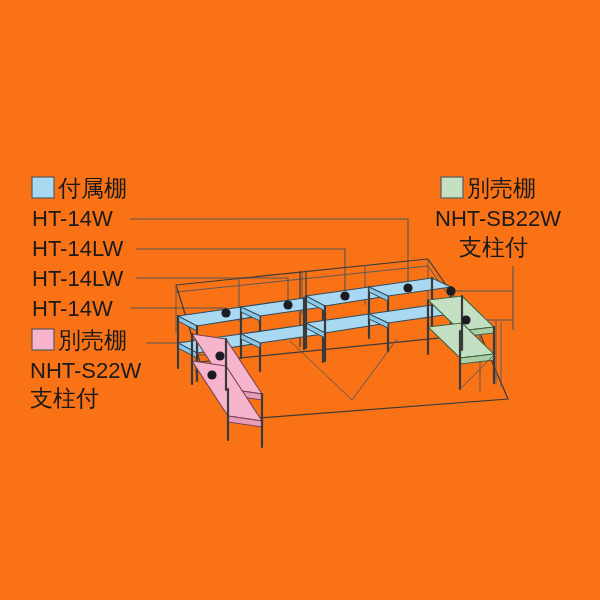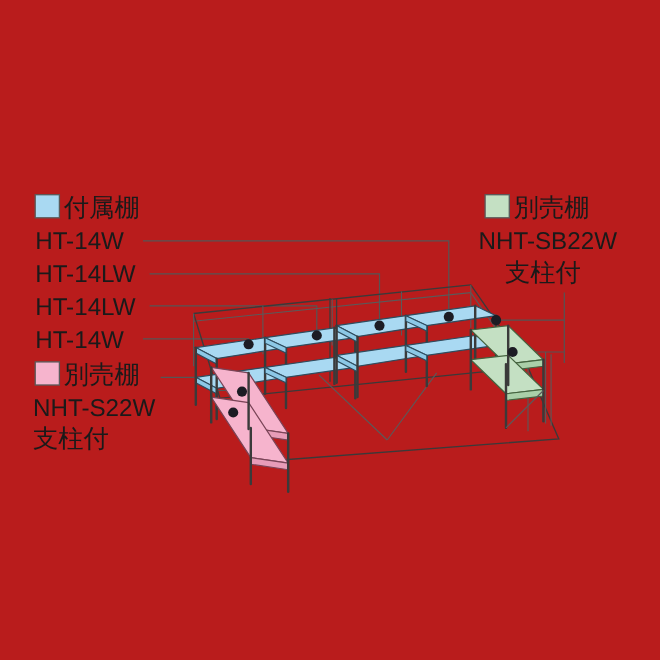--- a/index.html
+++ b/index.html
@@ -1,18 +1,18 @@
 <!DOCTYPE html>
 <html><head>
 <meta charset="utf-8">
 <style>
   html,body{margin:0;padding:0;background:#ffffff;}
   body{width:600px;height:600px;overflow:hidden;
        font-family:"Liberation Sans","DejaVu Sans",sans-serif;}
-  #stage{position:relative;width:600px;height:600px;background:#b91c1c;}
+  #stage{position:relative;width:600px;height:600px;background:#f97316;}
   svg{display:block;}
   .lbl{font-family:"Liberation Sans","DejaVu Sans",sans-serif;fill:#1a1a1a;}
   .lbl-lat{font-size:22px;}
   .lbl-jp{font-size:23px;}
   .lead{stroke:#555;stroke-width:1.1;fill:none;}
   .frame{stroke:#3a3a3a;stroke-width:1.2;fill:none;}
   .frame-thin{stroke:#5a5a5a;stroke-width:1;fill:none;}
   .post{stroke:#3a3a3a;stroke-width:2.2;fill:none;stroke-linecap:round;}
   .dot{fill:#1c1c24;}
   .sw{stroke:#5a5a5a;stroke-width:1.2;}

